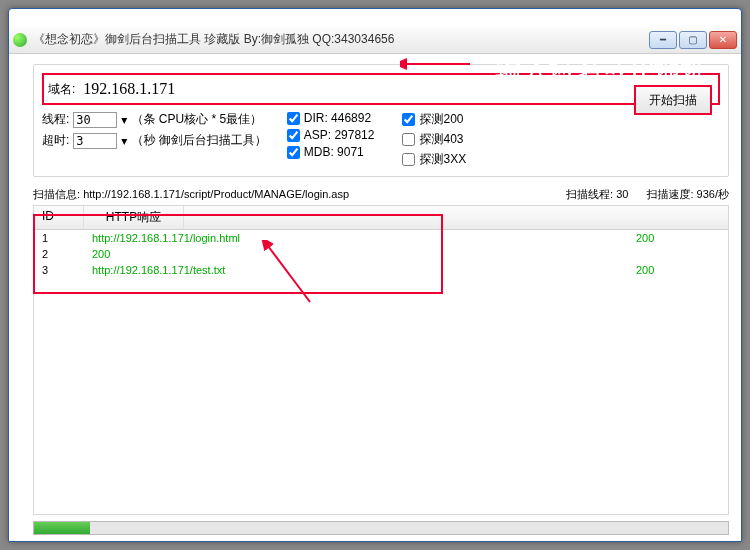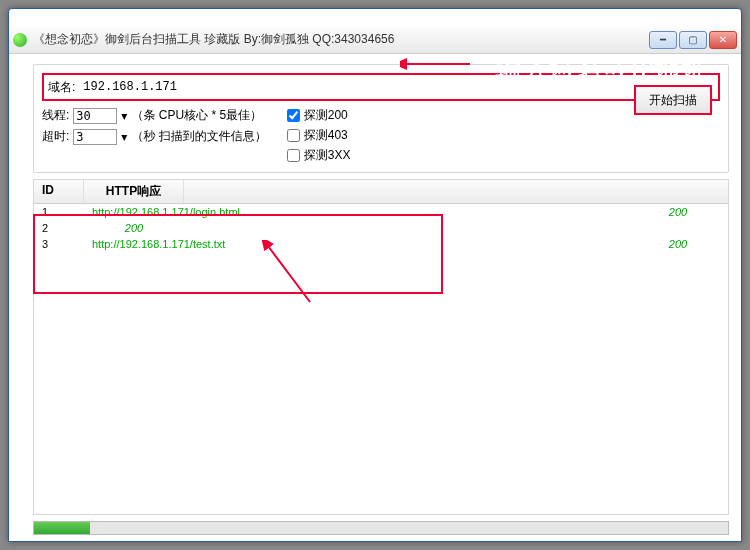--- a/index.html
+++ b/index.html
@@ -8,44 +8,44 @@
 .titlebar { height: 28px; background: linear-gradient(#fdfdfd,#e8e8e8); border-bottom: 1px solid #ccc; display: flex; align-items: center; padding: 0 4px; border-radius: 4px 4px 0 0; margin-top: 17px; }
 .app-icon { width: 14px; height: 14px; border-radius: 50%; background: radial-gradient(circle at 30% 30%, #9f6, #3a3); margin-right: 6px; }
 .title-text { font-size: 12px; color: #333; flex: 1; }
 .win-controls { display: flex; gap: 2px; }
 .win-btn { width: 28px; height: 18px; border: 1px solid #6a8bb5; border-radius: 3px; background: linear-gradient(#e8f0fb,#c7dbf3); display: flex; align-items: center; justify-content: center; font-size: 10px; color: #345; cursor: pointer; }
 .win-btn.close { background: linear-gradient(#f5a7a0,#d95448); border-color: #c04438; color: #fff; }
 .client { flex: 1; padding: 10px 12px 6px; display: flex; flex-direction: column; position: relative; font-size: 12px; margin-left: 12px; }
 .group { border: 1px solid #d7d7d7; border-radius: 2px; padding: 8px; margin-bottom: 6px; position: relative; }
 .domain-row { display: flex; align-items: center; gap: 6px; border: 2px solid #e03; padding: 3px 4px; margin-bottom: 6px; }
 .domain-row label { font-size: 12px; }
-.domain-input { flex: 1; border: none; font-size: 12px; padding: 2px; outline: none; font-family: Liberation Mono, monospace; }
+.domain-input { flex: 1; border: none; font-size: 16px; padding: 2px; outline: none; font-family: Liberation Serif, serif; }
 .options-row { display: flex; gap: 20px; align-items: flex-start; }
 .left-opts { display: flex; flex-direction: column; gap: 4px; }
 .opt-line { display: flex; align-items: center; gap: 4px; font-size: 12px; white-space: nowrap; }
 .dropdown { width: 44px; border: 1px solid #999; padding: 0 2px; font-size: 12px; background: #fff; font-family: Consolas, monospace; }
 .chk-cols { display: flex; gap: 28px; }
 .chk-col { display: flex; flex-direction: column; gap: 3px; }
 .chk-item { display: flex; align-items: center; gap: 4px; font-size: 12px; font-family: Consolas, monospace; white-space: nowrap; }
 .run-button { position: absolute; right: 16px; top: 20px; width: 78px; height: 30px; border: 2px solid #e03; background: linear-gradient(#fafafa,#e6e6e6); font-size: 12px; cursor: pointer; }
 .status-row { display: flex; font-size: 11px; margin: 4px 0 3px; gap: 18px; font-family: Consolas, monospace; }
 .status-row .left { flex: 0 0 auto; }
 .status-row .spacer { flex: 1; }
 .table-wrap { flex: 1; border: 1px solid #d7d7d7; background: #fff; overflow: hidden; position: relative; }
 .thead { display: flex; background: linear-gradient(#fcfcfc,#ececec); border-bottom: 1px solid #d0d0d0; font-size: 12px; }
-.th { padding: 3px 8px; border-right: 1px solid #e0e0e0; font-weight: bold; }
+.th { padding: 3px 8px; border-right: 1px solid #e0e0e0; }
 .th.id { width: 50px; }
 .th.url { flex: 1; text-align: center; }
 .th.resp { width: 100px; text-align: center; }
 .tbody { font-family: Consolas, monospace; font-size: 11px; }
 .tr { display: flex; padding: 1px 0; }
 .td { padding: 1px 8px; }
 .td.id { width: 50px; }
 .td.url { flex: 1; color: #0a0; }
-.td.resp { width: 100px; text-align: center; color: #0a0; font-style: italic; }
+.td.resp { width: 100px; text-align: left; color: #0a0; }
 .red-box { position: absolute; left: 12px; top: 160px; width: 410px; height: 80px; border: 2px solid #e03; pointer-events: none; }
 .progress { height: 14px; background: #e6e6e6; border: 1px solid #bbb; margin-top: 6px; position: relative; }
 .progress-fill { position: absolute; left: 0; top: 0; bottom: 0; width: 8%; background: linear-gradient(#6c5,#3a3); }
 .annot { position: absolute; color: #ffffff; font-size: 27px; font-family: SimSun, serif; pointer-events: none; }
 .annot1 { right: 42px; top: 52px; }
 .annot2 { left: 310px; top: 300px; }
 svg.arrow { position: absolute; pointer-events: none; }
 input[type=checkbox] { width: 13px; height: 13px; }
 </style>
 </head>
@@ -74,43 +74,63 @@
           <div class="opt-line">
             <span>线程:</span>
             <input class="dropdown" value="30" style="">
               <span>▾</span>
             <span>（条 CPU核心 * 5最佳）</span>
           </div>
           <div class="opt-line">
             <span>超时:</span>
             <input class="dropdown" value="3" style="">
               <span>▾</span>
-            <span>（秒 扫描到的文件信息）</span>
+            <span>（秒 御剑后台扫描工具）</span>
           </div>
         </div>
         <div class="chk-cols">
+          <div class="chk-col" id="chk-col1">
+              <label class="chk-item">
+                <input type="checkbox" checked="" style=""> 
+                <span>DIR: 446892</span>
+              </label>
+              <label class="chk-item">
+                <input type="checkbox" checked="" style=""> 
+                <span>ASP: 297812</span>
+              </label>
+              <label class="chk-item">
+                <input type="checkbox" checked="" style=""> 
+                <span>MDB: 9071</span>
+              </label>
+            </div>
           <div class="chk-col" id="chk-col3">
               <label class="chk-item">
                 <input type="checkbox" checked="" style=""> 
                 <span>探测200</span>
               </label>
               <label class="chk-item">
                 <input type="checkbox" style=""> 
                 <span>探测403</span>
               </label>
               <label class="chk-item">
                 <input type="checkbox" style=""> 
                 <span>探测3XX</span>
               </label>
             </div>
         </div>
       </div>
       <button class="run-button">开始扫描</button>
     </div>
 
+    <div class="status-row">
+      <span class="left"><span>扫描信息:</span> <span>http://192.168.1.171/script/Product/MANAGE/login.asp</span></span>
+      <span class="spacer"></span>
+      <span><span>扫描线程:</span> <span>30</span></span>
+      <span><span>扫描速度:</span> <span>936/秒</span></span>
+    </div>
 
     <div class="table-wrap">
       <div class="thead">
         <div class="th id">ID</div>
         <div class="th resp">HTTP响应</div>
       </div>
       <div class="tbody" id="tbody">
           <div class="tr">
             <div class="td id">1</div>
             <div class="td url">http://192.168.1.171/login.html</div>

